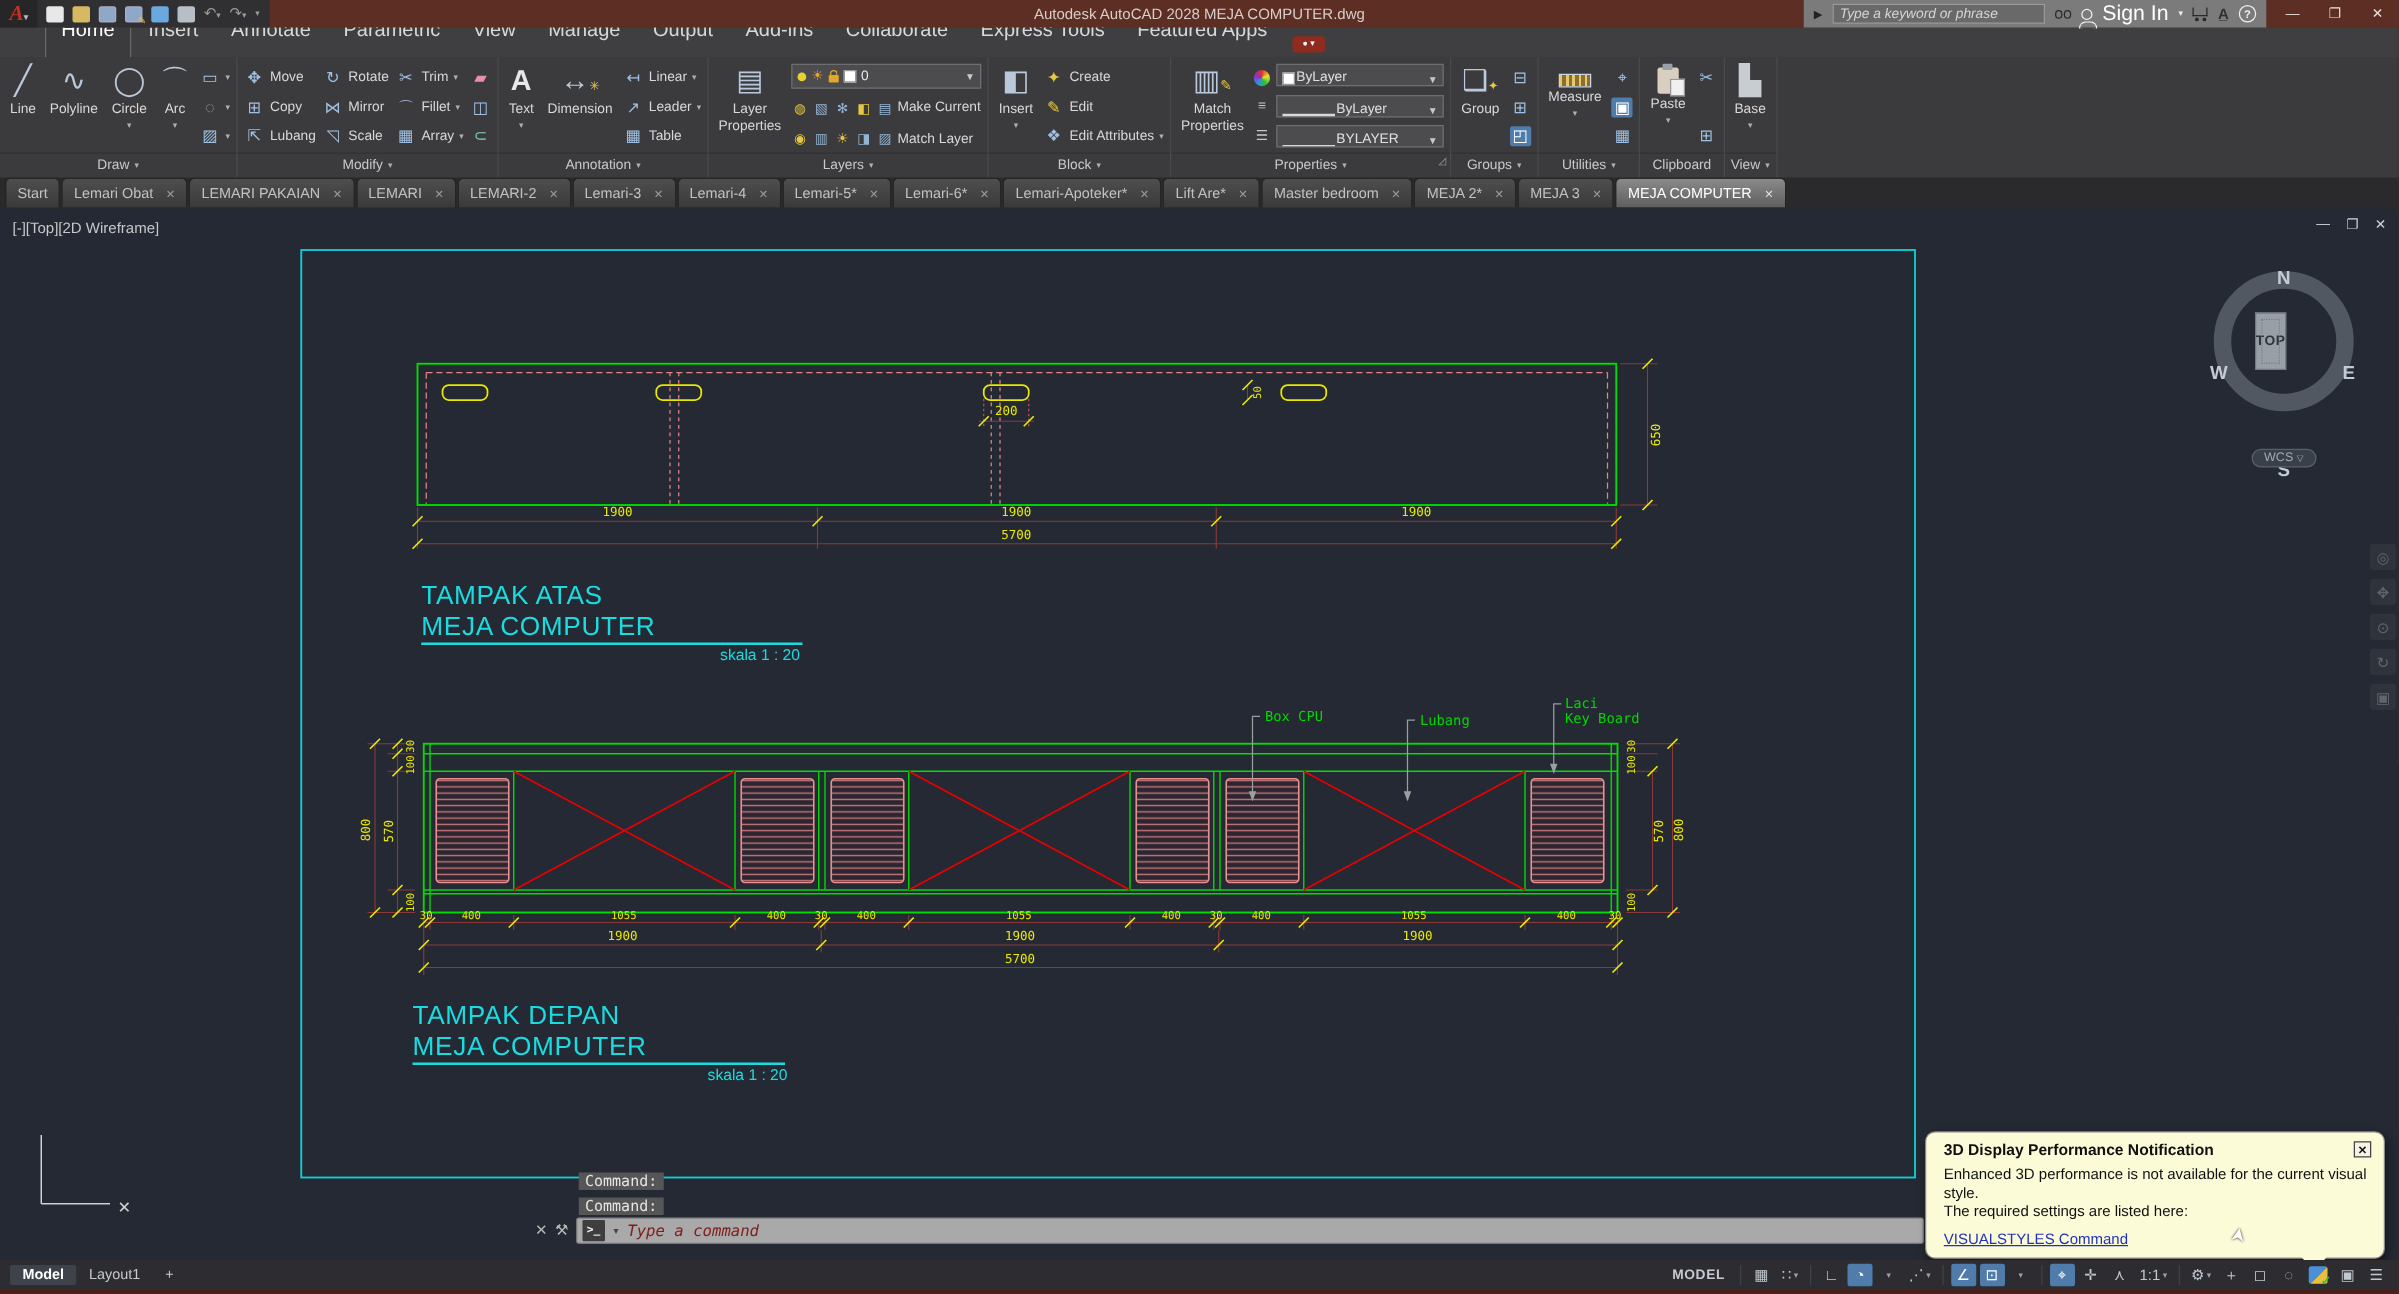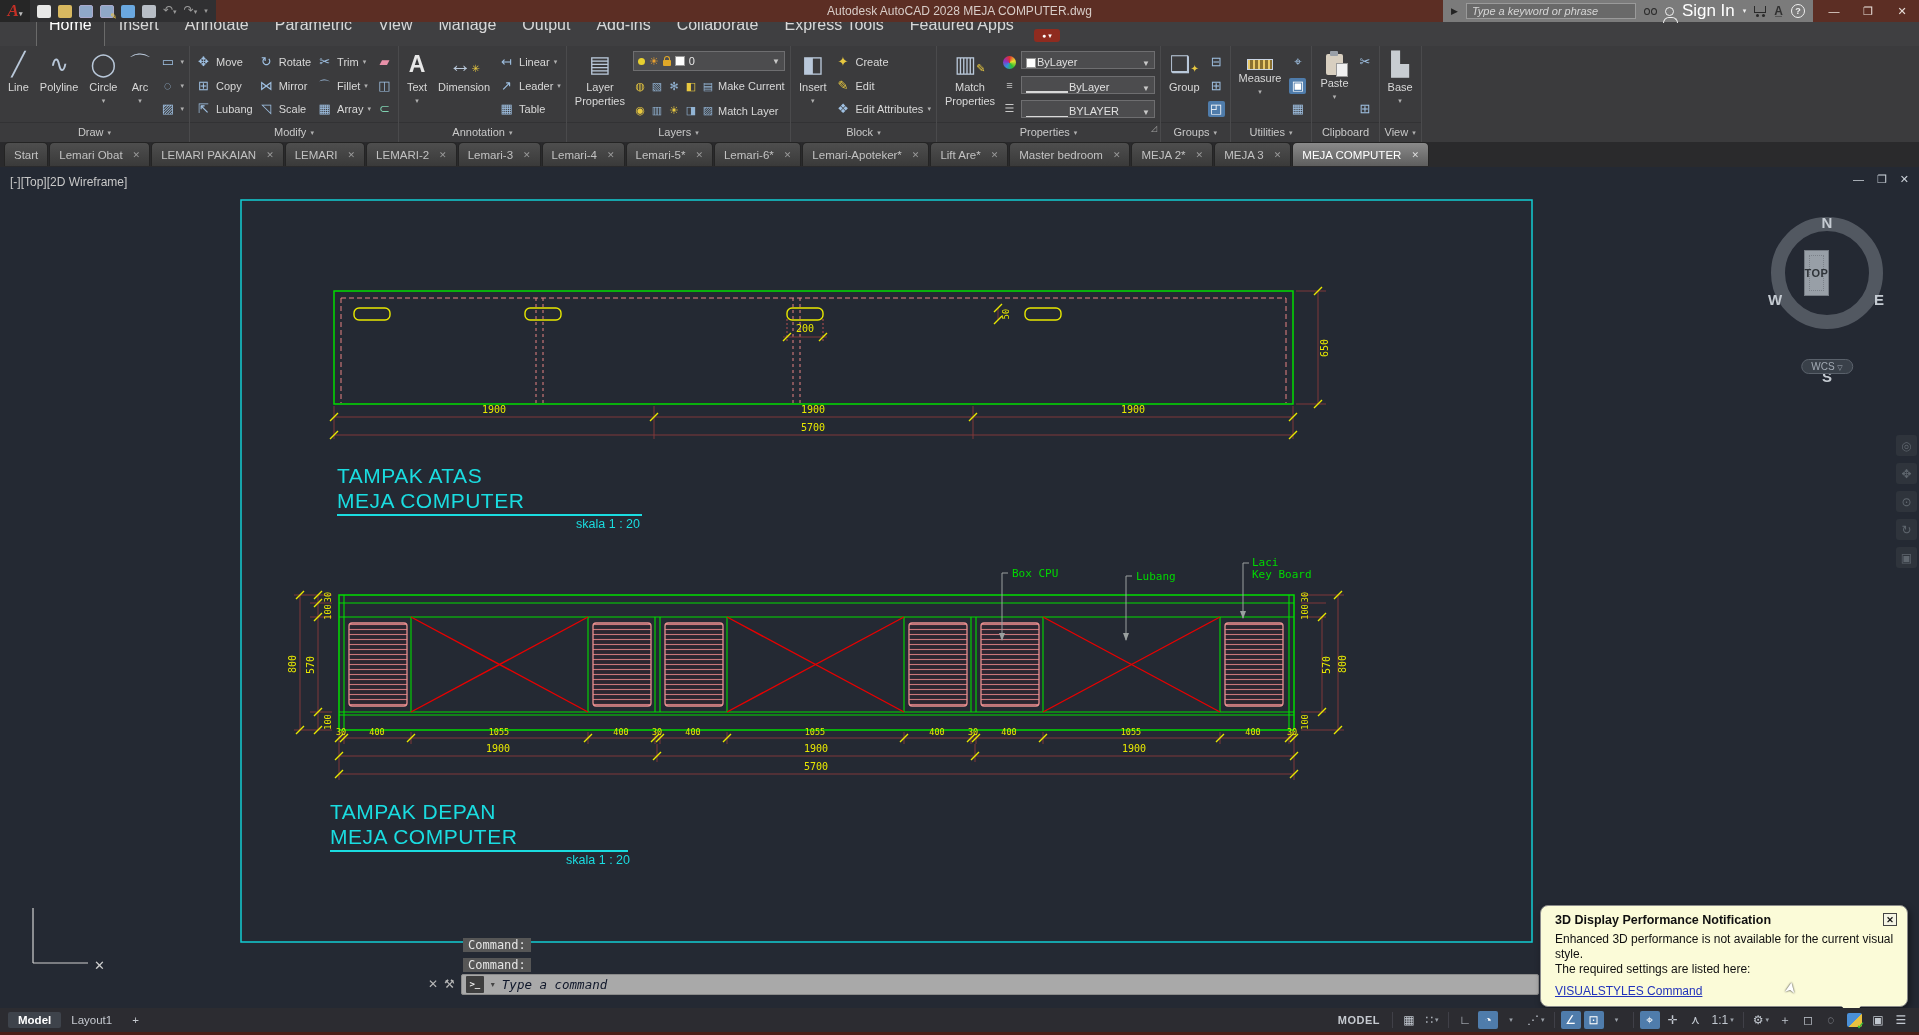--- a/index.html
+++ b/index.html
@@ -107,21 +107,21 @@
   .wcs .c { font-size:7px; }
 
   
   .trustmsg { position:absolute; left:466px; top:744px; background:#707070; color:#fff; font:12px "DejaVu Sans Mono",monospace; padding:1px 6px; white-space:pre; }
   .cmdchip { position:absolute; left:463px; background:#565656; color:#e4e4e4; font:12px "DejaVu Sans Mono",monospace; padding:0 5px; }
   .cmdrow { position:absolute; left:428px; top:806px; display:flex; align-items:center; gap:6px; height:22px; }
   .cmdtool { color:#b8b8b8; font-size:12px; }
   .cmdbar { width:1078px; height:21px; background:#a9a9a9; border:1px solid #8a8a8a; border-radius:2px; display:flex; align-items:center; gap:7px; padding:0 4px; }
   .cmdprompt { width:18px; height:17px; background:#3e3e3e; color:#eee; font:bold 9px "DejaVu Sans Mono",monospace; display:flex; align-items:center; justify-content:center; border-radius:1px; }
   .cmdprompt-caret { color:#444; font-size:8px; }
-  .cmdtext { font:italic 12.5px "DejaVu Sans Mono",monospace; color:#0f172a; }
+  .cmdtext { font:italic 12.5px "DejaVu Sans Mono",monospace; color:#7f1d1d; }
   .histup { position:absolute; left:1538px; top:787px; color:#9a9a9a; font-size:10px; }
   .cursor-arrow { position:absolute; left:1784px; top:812px; color:#fff; font-size:15px; transform:rotate(-80deg); text-shadow:0 0 2px #000; }
 
   
   .balloon { position:absolute; left:1540px; top:738px; width:368px; background:#fbfbd8; border:1px solid #8a8a8a; border-radius:8px; padding:7px 10px 8px 14px; box-shadow:2px 3px 7px rgba(0,0,0,.45); font-size:12px; color:#101010; }
   .balloon::after { content:""; position:absolute; bottom:-12px; right:42px; width:0; height:0; border-top:13px solid #fbfbd8; border-left:5px solid transparent; border-right:16px solid transparent; transform:skewX(28deg); }
   .btitle { display:flex; font-weight:bold; font-size:12.5px; margin-bottom:5px; }
   .bclose { margin-left:auto; width:14px; height:13px; border:1px solid #444; font-size:9px; font-weight:bold; display:flex; align-items:center; justify-content:center; background:#f4f4e4; }
   .bbody { line-height:15px; }
   .blink { display:inline-block; margin-top:7px; color:#2233bb; text-decoration:underline; }

